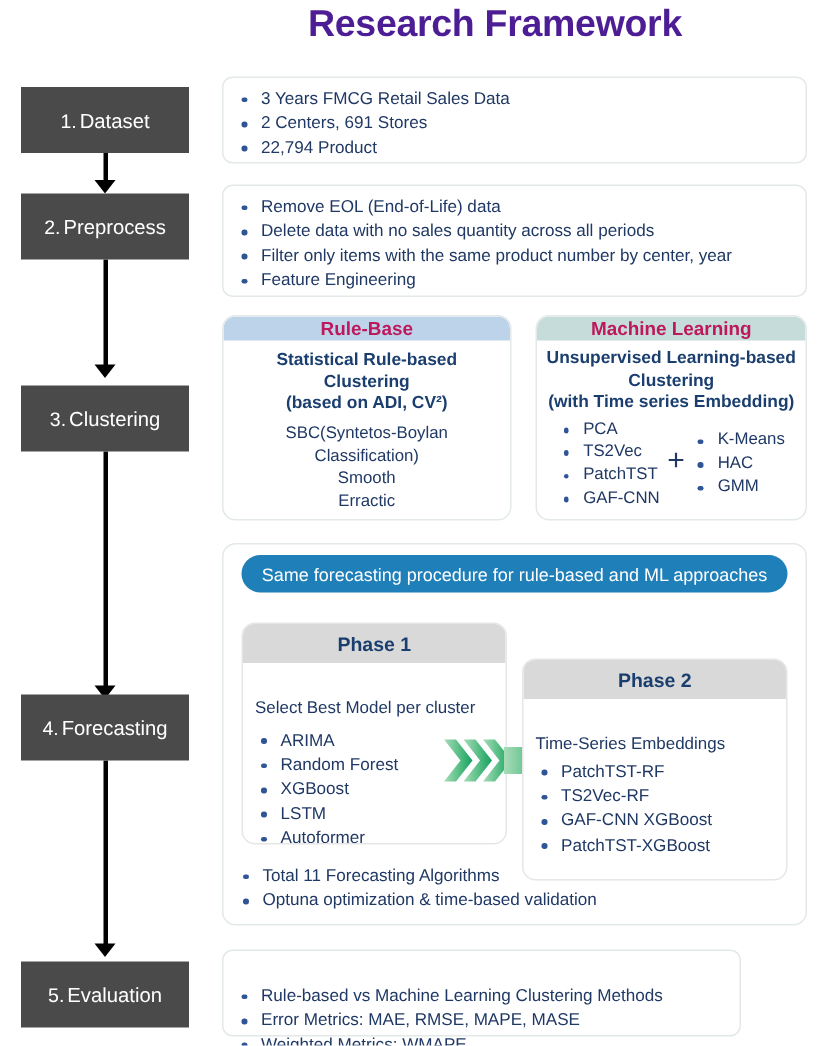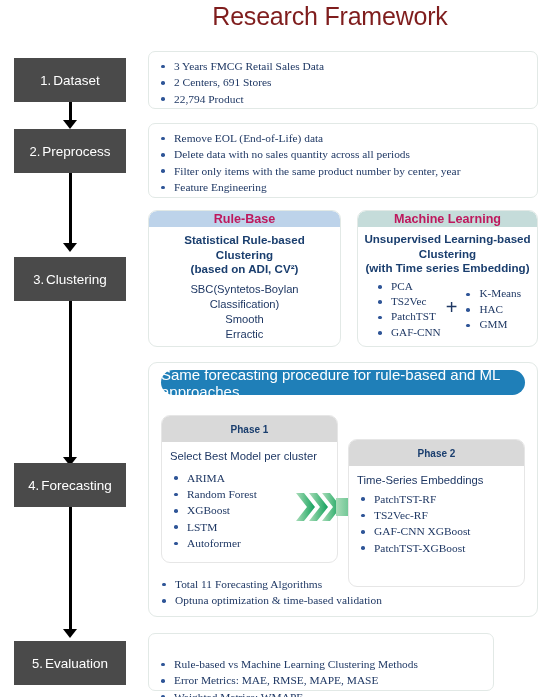--- a/index.html
+++ b/index.html
@@ -7,21 +7,21 @@
     width:550px;height:697px;background:#ffffff;
     font-family:"Liberation Sans","DejaVu Sans",sans-serif;
     overflow:hidden;position:relative;
   }
   #root{position:relative;width:550px;height:697px;}
 
   
   .title{
     position:absolute;left:0;top:2px;width:550px;
     text-align:center;padding-left:110px;box-sizing:border-box;
-    font-size:25px;font-weight:normal;color:#7f1d1d;letter-spacing:-0.2px;
+    font-size:25px;font-weight:bold;color:#4c1d95;letter-spacing:-0.2px;
   }
 
   
   .stage{
     position:absolute;left:14px;width:112px;height:44px;
     background:#4a4a4a;color:#ffffff;
     display:flex;align-items:center;justify-content:center;
     font-size:13.5px;white-space:nowrap;
   }
   .stage .num{font-weight:normal;margin-right:2px;font-size:13px;}
@@ -32,21 +32,21 @@
     position:absolute;left:63px;width:0;height:0;
     border-left:7px solid transparent;border-right:7px solid transparent;
     border-top:9px solid #000;
   }
 
   
   .cbox{
     position:absolute;box-sizing:border-box;
     border:1px solid #e2e9e6;border-radius:7px;background:#fff;
   }
-  ul.bl{margin:0;padding:0;list-style:none;font-family:Liberation Serif, serif;}
+  ul.bl{margin:0;padding:0;list-style:none;}
   ul.bl li{
     position:relative;padding-left:17px;
     color:#1f3864;font-size:11.4px;line-height:16.4px;white-space:nowrap;
   }
   ul.bl li:before{
     content:"";position:absolute;left:4px;top:6.5px;
     width:3.6px;height:3.6px;border-radius:50%;background:#2f5597;
   }
 
   
@@ -76,31 +76,31 @@
   .plus{font-size:20px;color:#1f3864;margin:0 5px 4px;font-weight:500;}
 
   
   .fcontainer{
     position:absolute;box-sizing:border-box;
     border:1px solid #e2e9e6;border-radius:9px;background:#fff;
   }
   .banner{
     position:absolute;background:#1f7fb8;color:#fff;border-radius:14px;
     display:flex;align-items:center;justify-content:center;
-    font-size:15px;height:25px;
+    font-size:12px;height:25px;
   }
   .pbox{
     position:absolute;box-sizing:border-box;
     border:1px solid #e6e6e6;border-radius:9px;background:#fff;overflow:hidden;
   }
   .pbox .ph{
     height:26px;background:#d9d9d9;display:flex;align-items:center;
-    justify-content:center;font-size:10px;font-weight:bold;color:#1a3e6e;
-  }
-  .pbox .pb{padding:7px 8px 5px;}
+    justify-content:center;font-size:13px;font-weight:bold;color:#1a3e6e;
+  }
+  .pbox .pb{padding:23px 8px 5px;}
   .pbox .lead{
     font-size:11.3px;color:#1f3864;line-height:14.6px;margin-bottom:3px;
   }
 
   .garrow{position:absolute;}
 </style>
 </head>
 <body>
 
 <div id="root">

